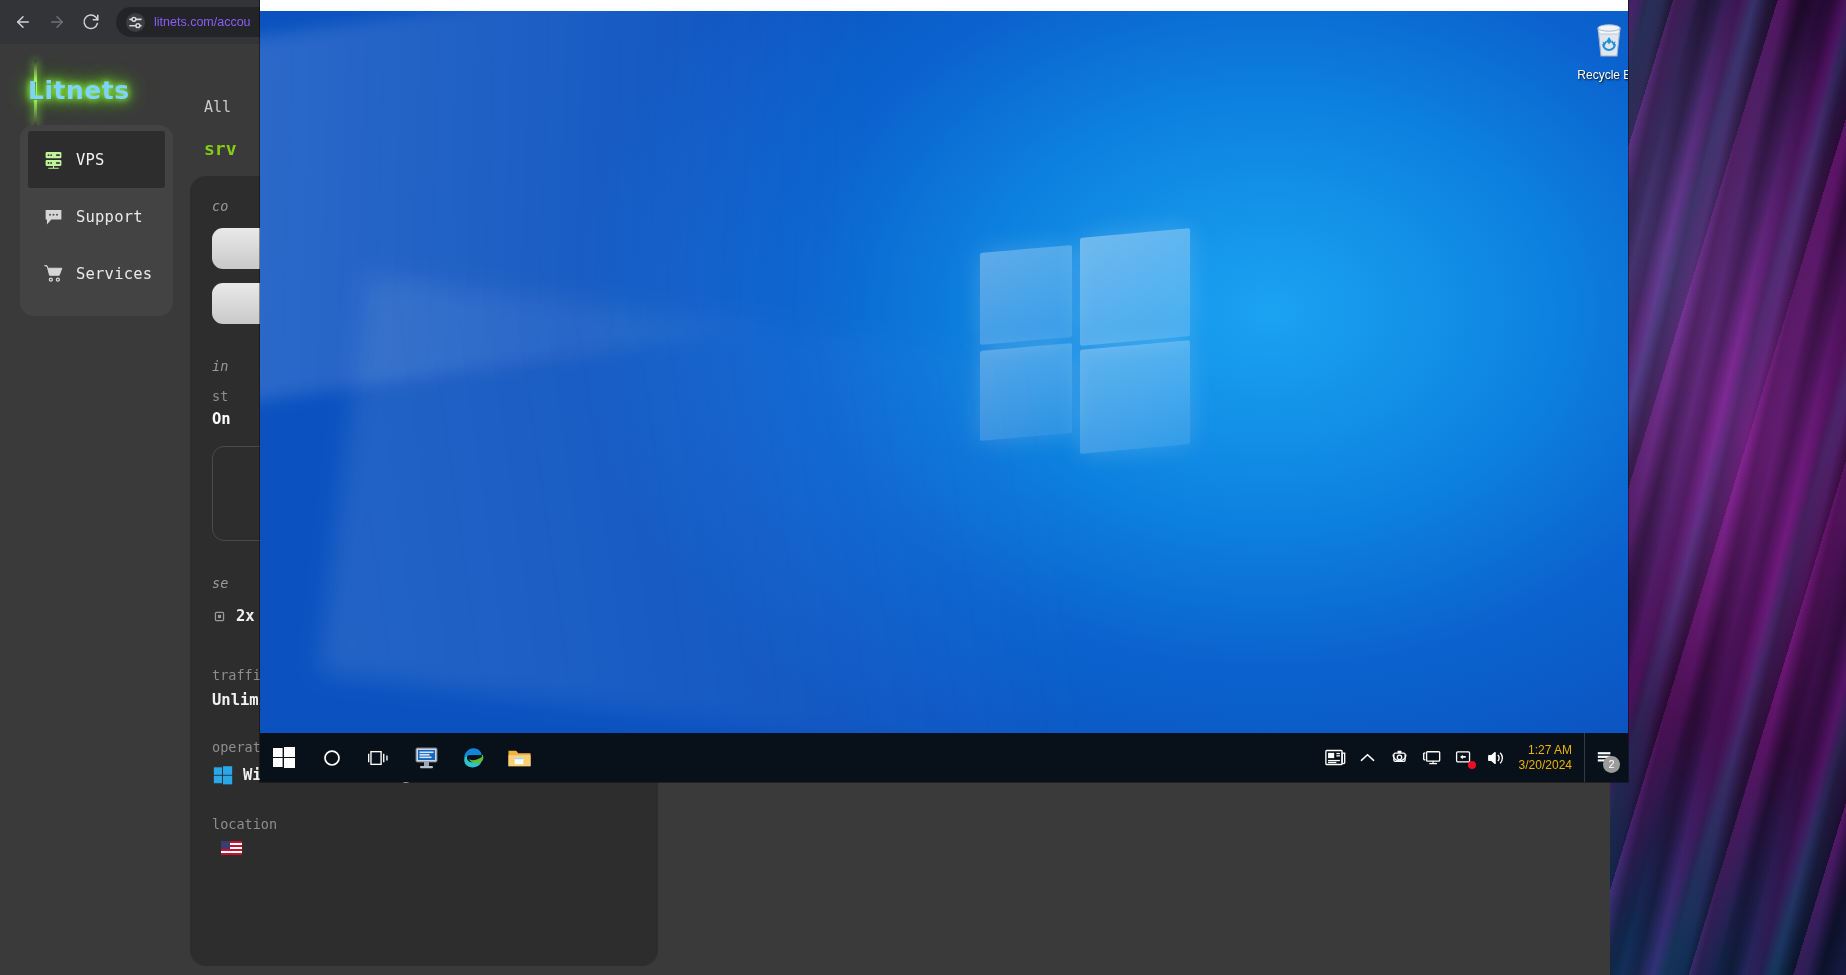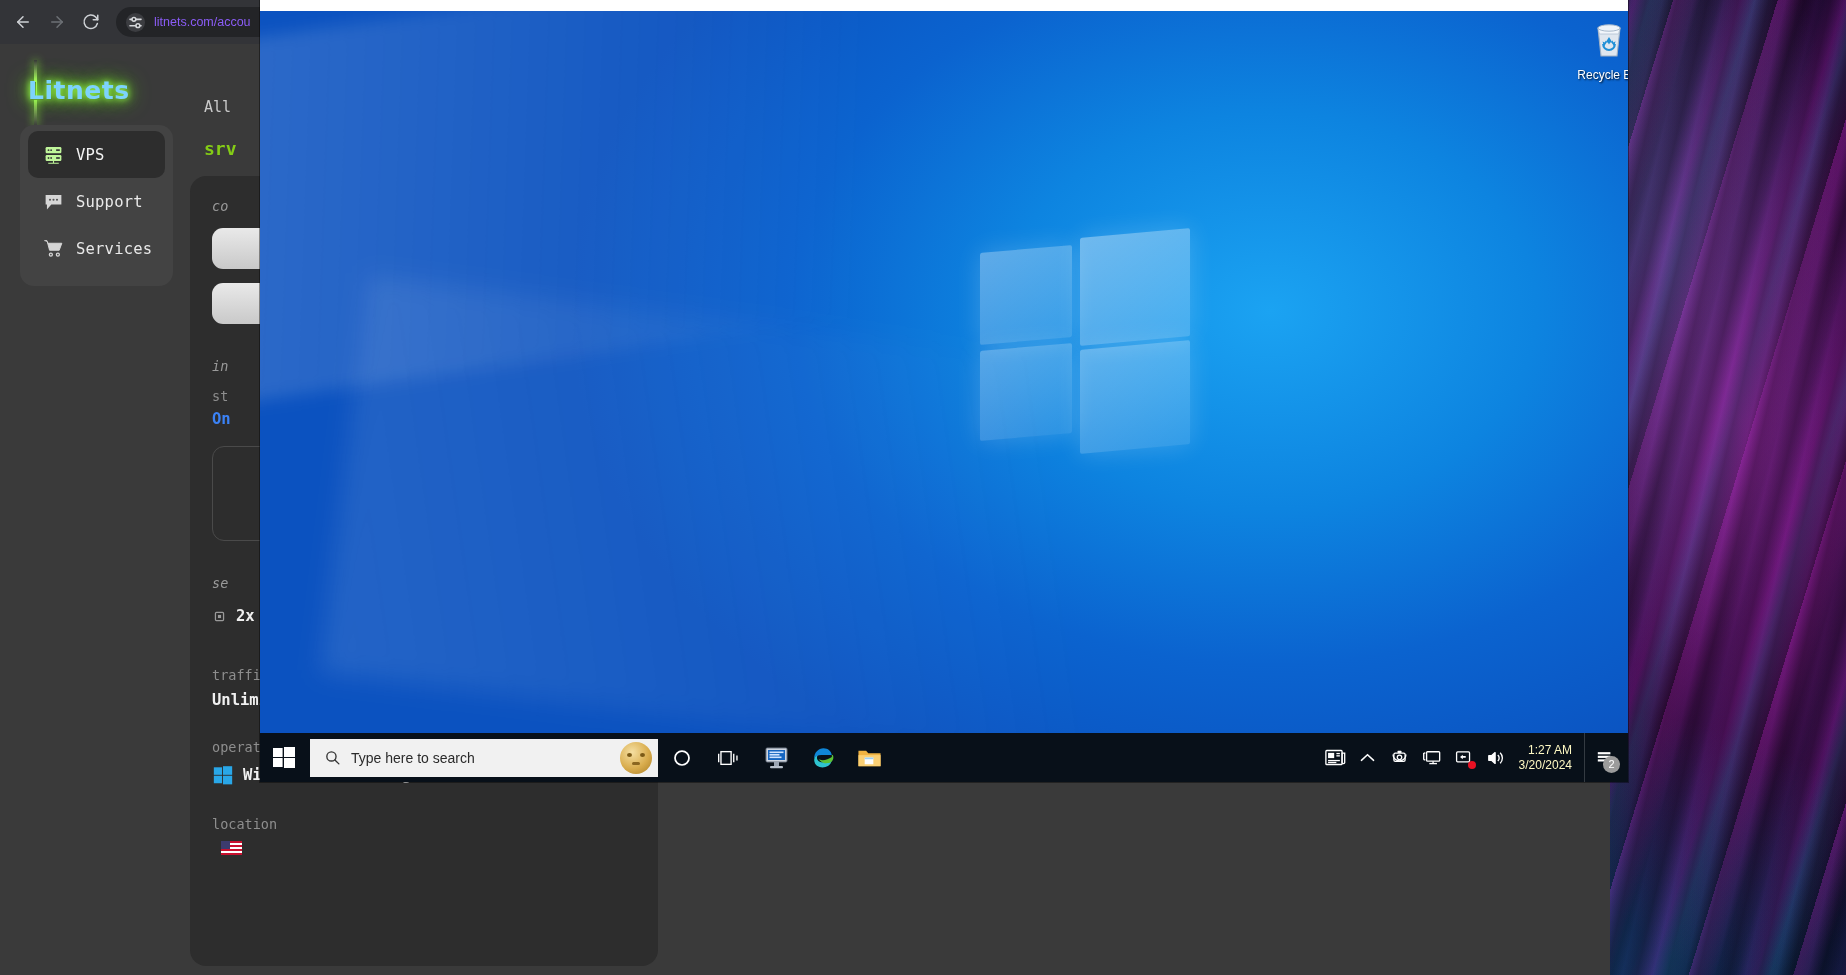--- a/index.html
+++ b/index.html
@@ -99,22 +99,22 @@
     box-shadow: 0 0 9px #8bf03a;
   }
 
   #sidebar {
     position: absolute; left: 20px; top: 81px;
     width: 153px; padding: 6px 0 14px 0;
     background: #434343;
     border-radius: 14px;
   }
   .side-item {
-    margin: 0 8px; height: 47px;
-    border-radius: 10px;
+    margin: 0 8px; height: 57px;
+    border-radius: 3px;
     display: flex; align-items: center;
     gap: 12px; padding-left: 15px;
   }
   .side-item.active { background: #2d2d2d; }
   .side-icon { width: 21px; height: 21px; flex: 0 0 auto; display:block; }
   .side-label {
     font-family: "DejaVu Sans Mono", monospace;
     font-size: 15.5px; color: #e9e9e9; letter-spacing: .2px;
   }
   .side-item.active .side-label { color: #f2f2f2; }
@@ -149,21 +149,21 @@
   .field-value {
     font-family: "DejaVu Sans Mono", monospace;
     font-size: 15.5px; color: #f0f0f0; font-weight: bold;
     display: flex; align-items: center; gap: 9px;
   }
   .ctrl-btn {
     width: 64px; height: 41px; border-radius: 11px;
     background: linear-gradient(180deg,#e9e9e9,#c9c9c9);
     margin-top: 14px;
   }
-  #status-val { color: #3b82f6; }
+  #status-val { color: #ffffff; }
   #inner-box {
     margin-top: 18px; width: 415px; height: 95px;
     border: 1px solid #4a4a4a; border-radius: 12px;
   }
   .mini-ico { width: 15px; height: 15px; display:block; }
   .os-ico { width: 22px; height: 22px; display:block; }
   .flag { width: 21px; height: 14px; display:block; }
 
   
   #rdp {
@@ -270,21 +270,21 @@
     margin-left: auto; height: 49px;
     display: flex; align-items: center; gap: 2px; padding-right: 4px;
   }
   .tray-ico {
     width: 30px; height: 49px;
     display: flex; align-items: center; justify-content: center;
     position: relative;
   }
   #clock {
     padding: 0 10px 0 6px;
-    text-align: right; color: #fef9c3;
+    text-align: right; color: #eab308;
     font-family: "Liberation Sans", sans-serif;
     font-size: 12px; line-height: 15px;
   }
   #action-center {
     width: 40px; height: 49px;
     display: flex; align-items: center; justify-content: center;
     position: relative;
     border-left: 1px solid rgba(255,255,255,.18);
   }
   #notif-badge {
@@ -479,28 +479,20 @@
 
     <div id="start-btn">
       <svg width="22" height="22" viewBox="0 0 22 22">
         <rect x="0" y="1" width="9.6" height="9" fill="#ffffff"></rect>
         <rect x="11" y="0" width="11" height="10" fill="#ffffff"></rect>
         <rect x="0" y="11" width="9.6" height="9" fill="#ffffff"></rect>
         <rect x="11" y="11" width="11" height="10" fill="#ffffff"></rect>
       </svg>
     </div>
 
-    <div id="search-box">
-      <svg width="17" height="17" viewBox="0 0 24 24" fill="none" stroke="#333" stroke-width="1.9">
-        <circle cx="10.5" cy="10.5" r="6.5"></circle>
-          <line x1="15.4" y1="15.4" x2="21" y2="21" stroke-linecap="round"></line>
-      </svg>
-      <span id="search-placeholder">Type here to search</span>
-      <div id="search-avatar"></div>
-    </div>
 
     <div class="tb-btn">
       <svg width="20" height="20" viewBox="0 0 24 24">
         <circle cx="12" cy="12" r="8.4" fill="none" stroke="#ffffff" stroke-width="2.1"></circle>
       </svg>
     </div>
 
     <div class="tb-btn">
       <svg width="22" height="20" viewBox="0 0 26 22">
         <rect x="3.5" y="3.5" width="12" height="15" fill="none" stroke="#fff" stroke-width="1.6"></rect>

